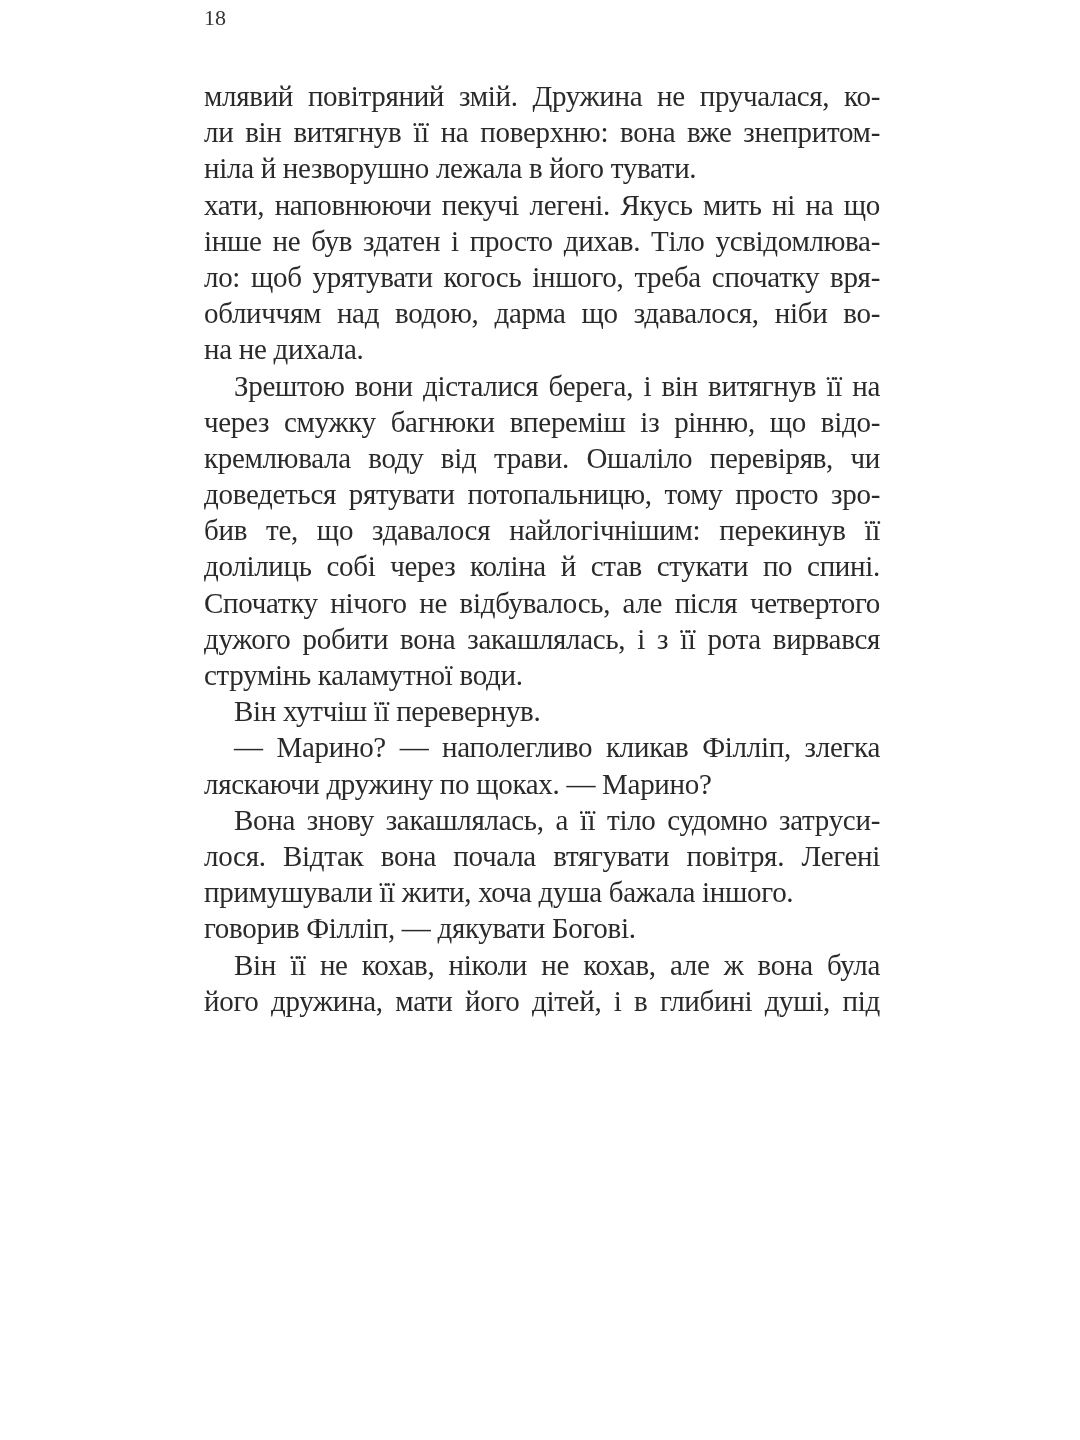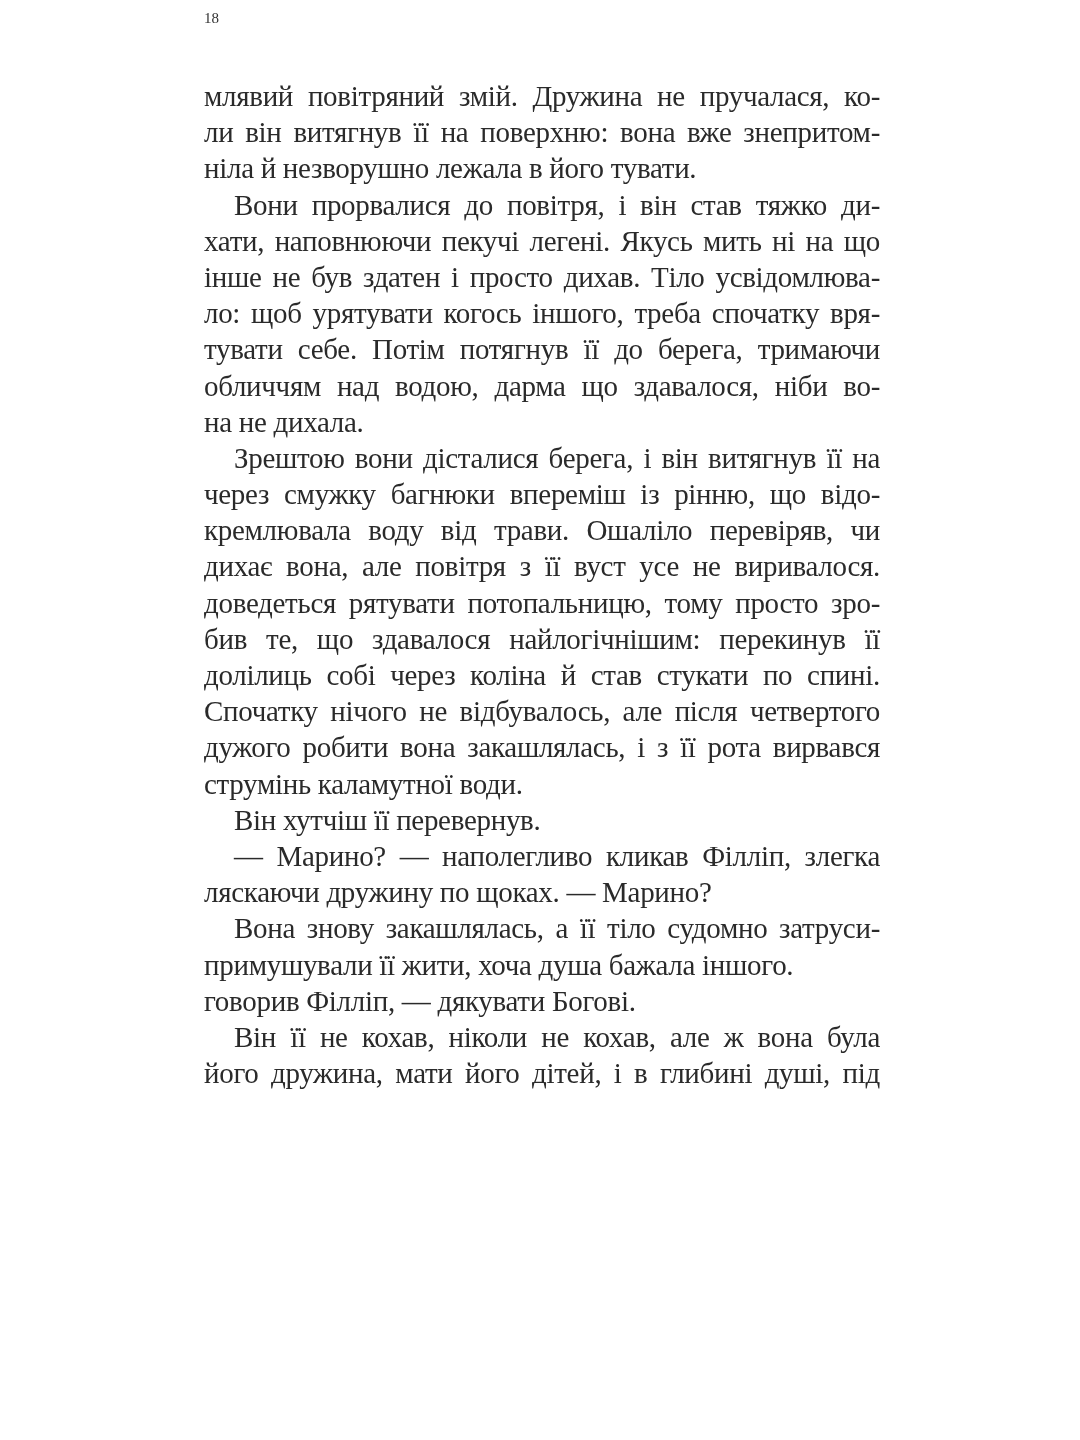--- a/index.html
+++ b/index.html
@@ -1,51 +1,49 @@
 <!DOCTYPE html>
 <html><head>
 <meta charset="utf-8">
 <style>
   html, body { margin: 0; padding: 0; background: #ffffff; }
   body { width: 1080px; height: 1440px; position: relative; overflow: hidden;
          font-family: "Liberation Serif", "DejaVu Serif", serif; color: #2a2a2a; }
-  .page-number { position: absolute; left: 204px; top: 4px; font-size: 15px; line-height: 28px; color: #333; }
+  .page-number { position: absolute; left: 204px; top: 4px; font-size: 22px; line-height: 28px; color: #333; }
   .text-block { position: absolute; left: 204px; top: 78px; width: 676px; }
   .line { display: block; font-size: 29px; line-height: 36.2px; height: 36.2px;
           white-space: nowrap; text-align: justify; text-align-last: justify; letter-spacing: -0.3px; }
   .line.last { text-align-last: left; }
   .line.indent { text-indent: 30px; }
 </style>
 </head>
 <body>
 
 <div class="page-number">18</div>
 
 <div class="text-block" id="text-block">
     <span class="line">млявий повітряний змій. Дружина не пручалася, ко-</span>
     <span class="line">ли він витягнув її на поверхню: вона вже знепритом-</span>
     <span class="line last">ніла й незворушно лежала в його тувати.</span>
-    <span class="line indent">Вони прорвалися до повітря, і він став тяжко ди-</span>
     <span class="line">хати, наповнюючи пекучі легені. Якусь мить ні на що</span>
     <span class="line">інше не був здатен і просто дихав. Тіло усвідомлюва-</span>
     <span class="line">ло: щоб урятувати когось іншого, треба спочатку вря-</span>
-    <span class="line">тувати себе. Потім потягнув її до берега, тримаючи</span>
     <span class="line">обличчям над водою, дарма що здавалося, ніби во-</span>
     <span class="line last">на не дихала.</span>
     <span class="line indent">Зрештою вони дісталися берега, і він витягнув її на</span>
     <span class="line">через смужку багнюки впереміш із рінню, що відо-</span>
     <span class="line">кремлювала воду від трави. Ошаліло перевіряв, чи</span>
-    <span class="line">дихає вона, але повітря з її вуст усе не виривалося.</span>
     <span class="line">доведеться рятувати потопальницю, тому просто зро-</span>
     <span class="line">бив те, що здавалося найлогічнішим: перекинув її</span>
     <span class="line">долілиць собі через коліна й став стукати по спині.</span>
     <span class="line">Спочатку нічого не відбувалось, але після четвертого</span>
     <span class="line">дужого робити вона закашлялась, і з її рота вирвався</span>
     <span class="line last">струмінь каламутної води.</span>
     <span class="line indent last">Він хутчіш її перевернув.</span>
     <span class="line indent">— Марино? — наполегливо кликав Філліп, злегка</span>
     <span class="line last">ляскаючи дружину по щоках. — Марино?</span>
     <span class="line indent">Вона знову закашлялась, а її тіло судомно затруси-</span>
+    <span class="line">лося. Відтак вона почала втягувати повітря. Легені</span>
     <span class="line last">примушували її жити, хоча душа бажала іншого.</span>
     <span class="line last">говорив Філліп, — дякувати Богові.</span>
     <span class="line indent">Він її не кохав, ніколи не кохав, але ж вона була</span>
     <span class="line">його дружина, мати його дітей, і в глибині душі, під</span>
   </div>
 
 </body></html>

